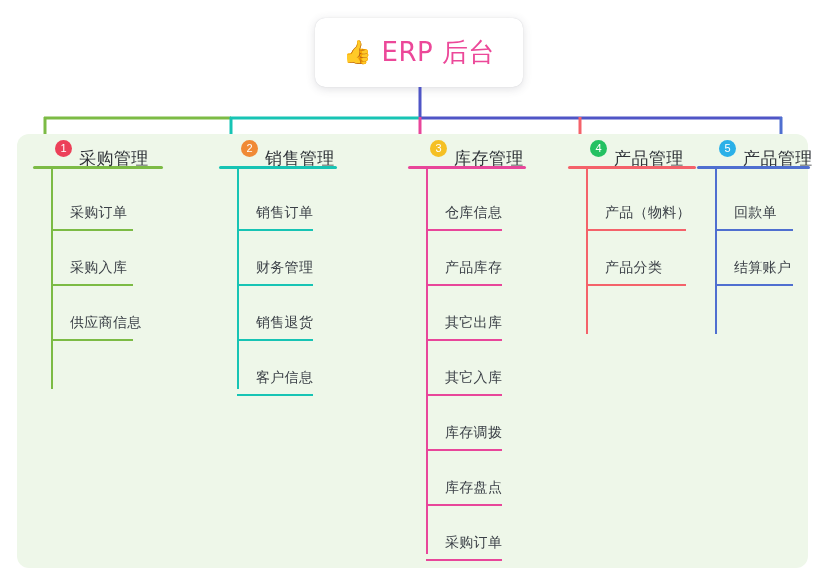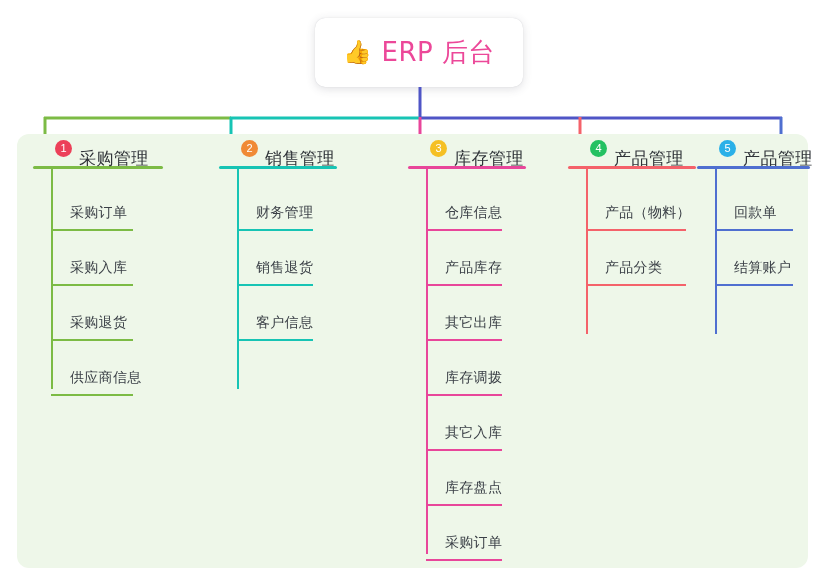--- a/index.html
+++ b/index.html
@@ -182,38 +182,38 @@
         <div class="spine" id="spine-0" style="background: rgb(124, 187, 69); height: 220px;"></div>
       <div class="item">
             <span class="item-label">采购订单</span>
             <div class="item-rule" style="background: rgb(124, 187, 69); width: 82px;"></div>
           </div>
           <div class="item">
             <span class="item-label">采购入库</span>
             <div class="item-rule" style="background: rgb(124, 187, 69); width: 82px;"></div>
           </div>
           <div class="item">
-            <span class="item-label">采购退货</span>
-            <div class="item-rule" style="background: rgb(124, 187, 69); width: 82px;"></div>
-          </div>
-          <div class="item">
             <span class="item-label">供应商信息</span>
             <div class="item-rule" style="background: rgb(124, 187, 69); width: 82px;"></div>
           </div>
         </div>
     </div>
 
     <div class="column" id="col-1" style="left:202px; width:150px;">
       <div class="col-head">
         <span class="badge" style="background: rgb(240, 138, 54);">2</span>
         <span class="col-title">销售管理</span>
       </div>
       <div class="col-rule" id="rule-1" style="background: rgb(23, 196, 180); width: 118px;"></div>
       <div class="items" id="items-1">
         <div class="spine" id="spine-1" style="background: rgb(23, 196, 180); height: 220px;"></div>
+      <div class="item">
+            <span class="item-label">销售订单</span>
+            <div class="item-rule" style="background: rgb(23, 196, 180); width: 76px;"></div>
+          </div>
           <div class="item">
             <span class="item-label">财务管理</span>
             <div class="item-rule" style="background: rgb(23, 196, 180); width: 76px;"></div>
           </div>
           <div class="item">
             <span class="item-label">销售退货</span>
             <div class="item-rule" style="background: rgb(23, 196, 180); width: 76px;"></div>
           </div>
           <div class="item">
             <span class="item-label">客户信息</span>
@@ -236,25 +236,25 @@
           </div>
           <div class="item">
             <span class="item-label">产品库存</span>
             <div class="item-rule" style="background: rgb(232, 70, 154); width: 76px;"></div>
           </div>
           <div class="item">
             <span class="item-label">其它出库</span>
             <div class="item-rule" style="background: rgb(232, 70, 154); width: 76px;"></div>
           </div>
           <div class="item">
+            <span class="item-label">其它入库</span>
+            <div class="item-rule" style="background: rgb(232, 70, 154); width: 76px;"></div>
+          </div>
+          <div class="item">
             <span class="item-label">库存调拨</span>
-            <div class="item-rule" style="background: rgb(232, 70, 154); width: 76px;"></div>
-          </div>
-          <div class="item">
-            <span class="item-label">其它入库</span>
             <div class="item-rule" style="background: rgb(232, 70, 154); width: 76px;"></div>
           </div>
           <div class="item">
             <span class="item-label">库存盘点</span>
             <div class="item-rule" style="background: rgb(232, 70, 154); width: 76px;"></div>
           </div>
           <div class="item">
             <span class="item-label">采购订单</span>
             <div class="item-rule" style="background: rgb(232, 70, 154); width: 76px;"></div>
           </div>

